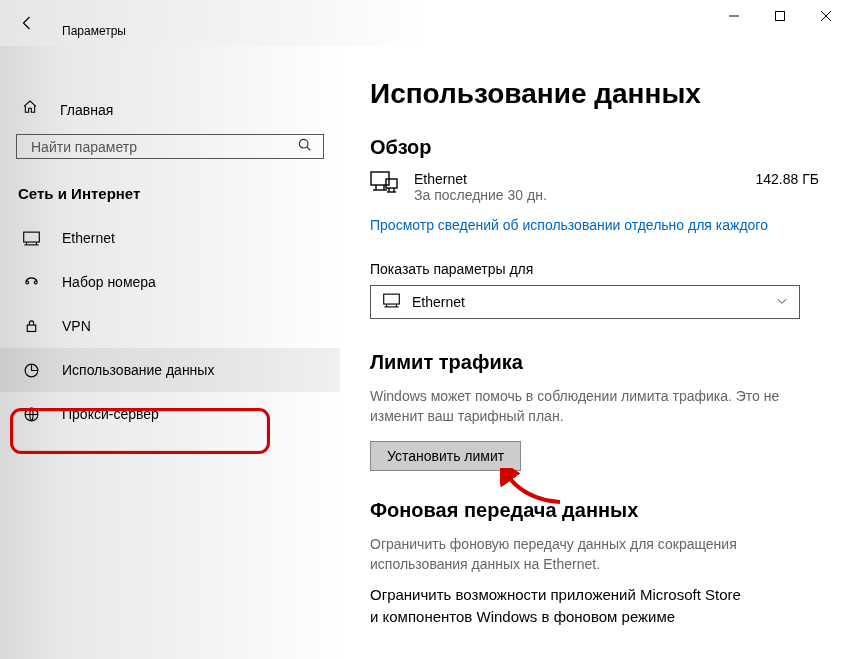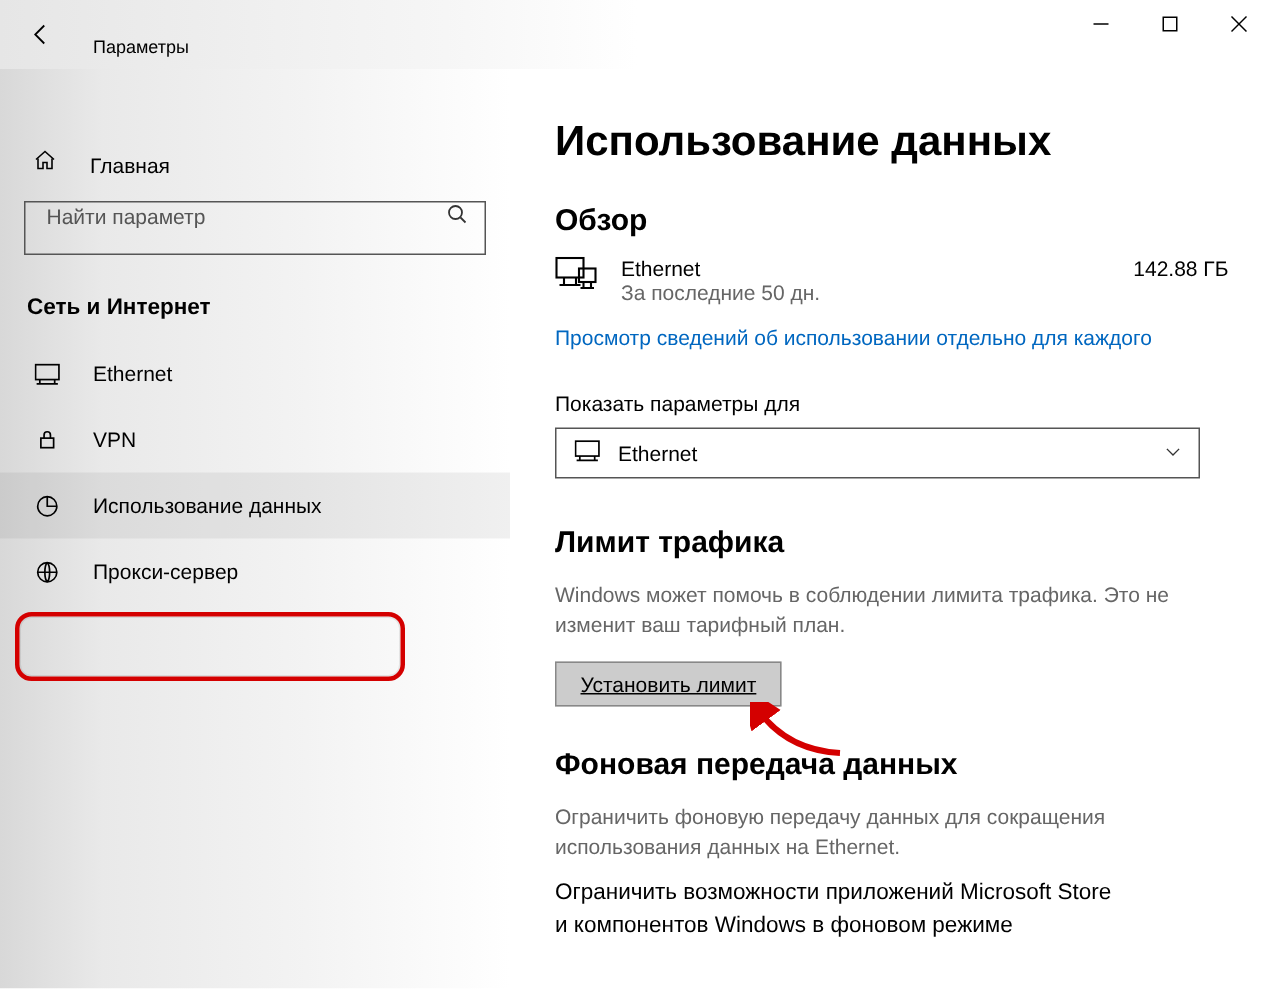--- a/index.html
+++ b/index.html
@@ -61,25 +61,25 @@
   }
   .home {
     display: flex;
     align-items: flex-end;
     gap: 22px;
     height: 36px;
     padding-left: 22px;
   }
   .search {
     margin: 16px 16px 0 16px;
-    height: 36px;
+    height: 25px;
     border: 1px solid #555;
     background: transparent;
     display: flex;
-    align-items: flex-start;
+    align-items: center;
     padding: 0 10px 0 12px;
   }
   .search input {
     flex: 1;
     border: none;
     background: transparent;
     font-size: 14px;
     font-family: inherit;
     outline: none;
     color: #000;
@@ -171,21 +171,20 @@
   .combo .val { flex: 1; }
 
   .desc { font-size: 14px; color: #666; line-height: 1.45; margin: 10px 0 14px 0; }
   .btn {
     display: inline-block;
     background: #ccc;
     border: 1px solid #888;
     padding: 6px 16px;
     font-size: 14px;
     font-family: inherit;
-    text-decoration: underline;
   }
 
   .body15 { font-size: 15px; line-height: 1.45; margin: 0; }
 
   
   .arrow {
     position: absolute;
     left: 500px;
     top: 468px;
     pointer-events: none;
@@ -255,20 +254,30 @@
           <svg width="17" height="15" viewBox="0 0 24 20" fill="none" stroke="#000" stroke-width="1.6">
               <rect x="1" y="1" width="22" height="14"></rect>
               <line x1="5" y1="15" x2="5" y2="19"></line>
               <line x1="19" y1="15" x2="19" y2="19"></line>
               <line x1="2" y1="19" x2="22" y2="19"></line>
             </svg>
         </span>
         <span>Ethernet</span>
       </div>
 
+      <div class="item">
+        <span class="ic">
+          <svg width="17" height="17" viewBox="0 0 24 24" fill="none" stroke="#000" stroke-width="1.6">
+              <path d="M4 10c4-6 12-6 16 0"></path>
+              <circle cx="6" cy="12" r="2"></circle>
+              <circle cx="18" cy="12" r="2"></circle>
+            </svg>
+        </span>
+        <span>Набор номера</span>
+      </div>
 
       <div class="item">
         <span class="ic">
           <svg width="17" height="17" viewBox="0 0 24 24" fill="none" stroke="#000" stroke-width="1.6">
               <rect x="6" y="10" width="12" height="9"></rect>
               <path d="M9 10V7a3 3 0 0 1 6 0v3"></path>
             </svg>
         </span>
         <span>VPN</span>
       </div>
@@ -309,21 +318,21 @@
             <line x1="14" y1="14" x2="14" y2="19"></line>
             <line x1="3" y1="19" x2="17" y2="19"></line>
           <rect x="16" y="8" width="11" height="9"></rect>
             <line x1="19" y1="17" x2="19" y2="21"></line>
             <line x1="24" y1="17" x2="24" y2="21"></line>
             <line x1="17" y1="21" x2="26" y2="21"></line>
         </svg>
       </span>
       <div>
         <div class="netlabel">Ethernet</div>
-        <div class="netsub">За последние 50 дн.</div>
+        <div class="netsub">За последние 30 дн.</div>
       </div>
       <div class="netusage">142.88 ГБ</div>
     </div>
 
     <a class="link">Просмотр сведений об использовании отдельно для каждого</a>
 
     <div style="height:28px"></div>
     <div class="show-for">Показать параметры для</div>
 
     <div class="combo">

